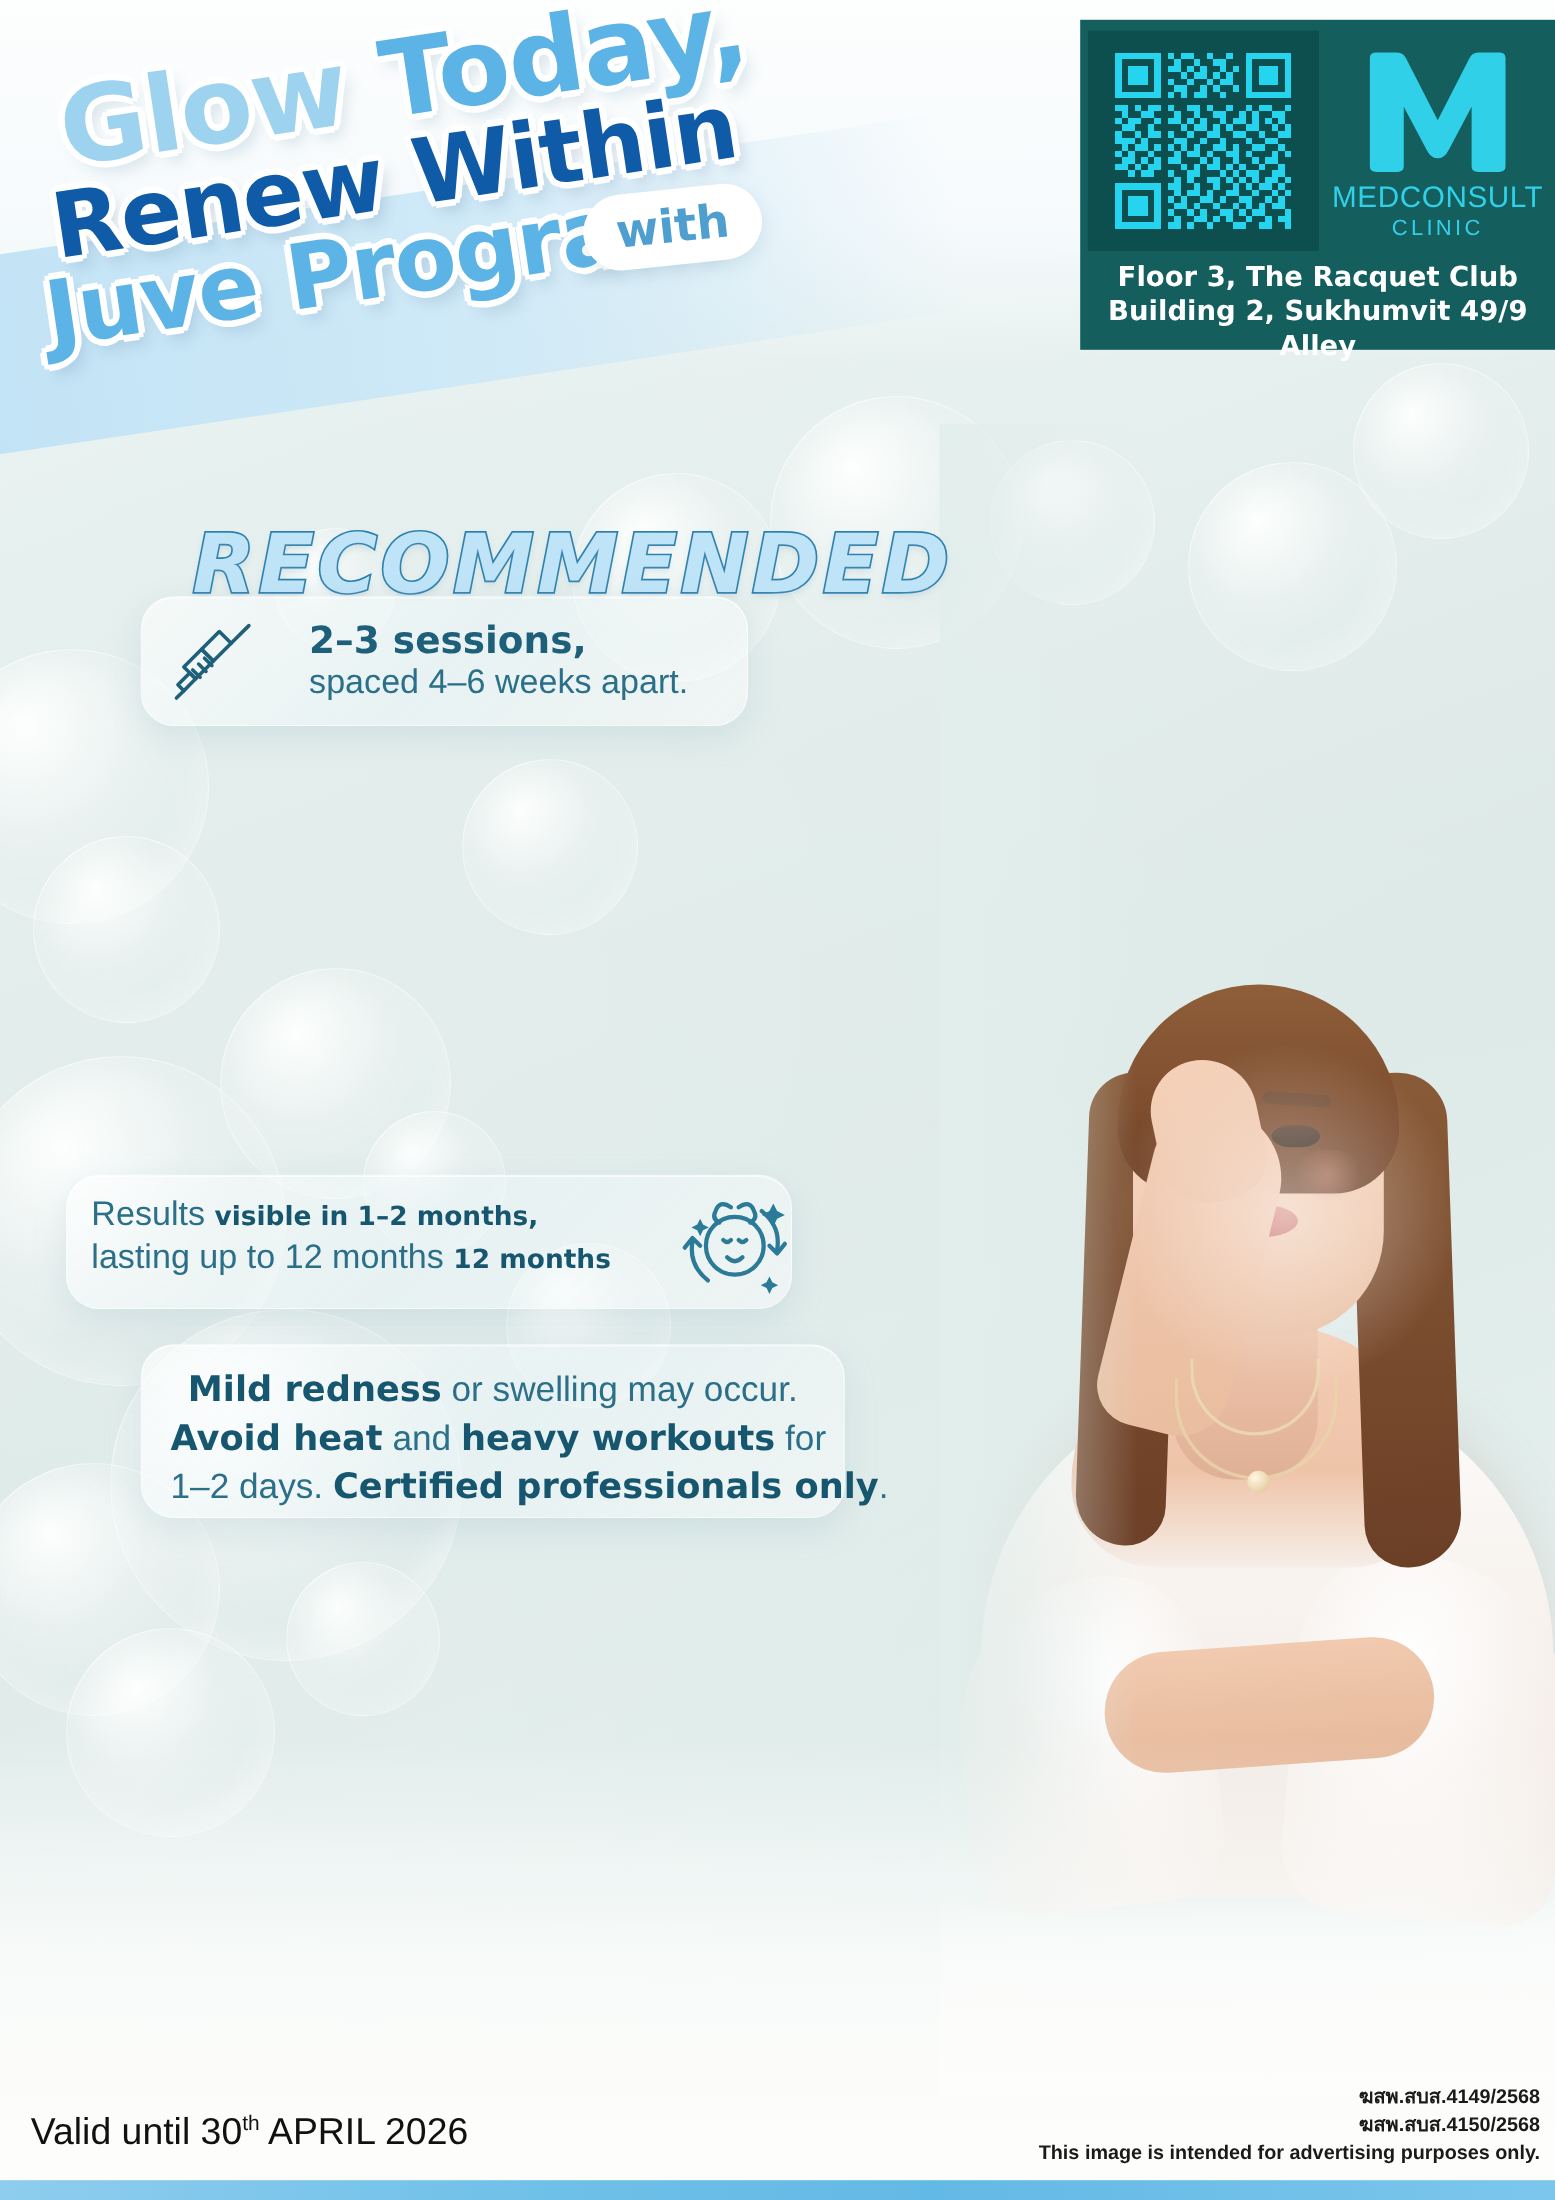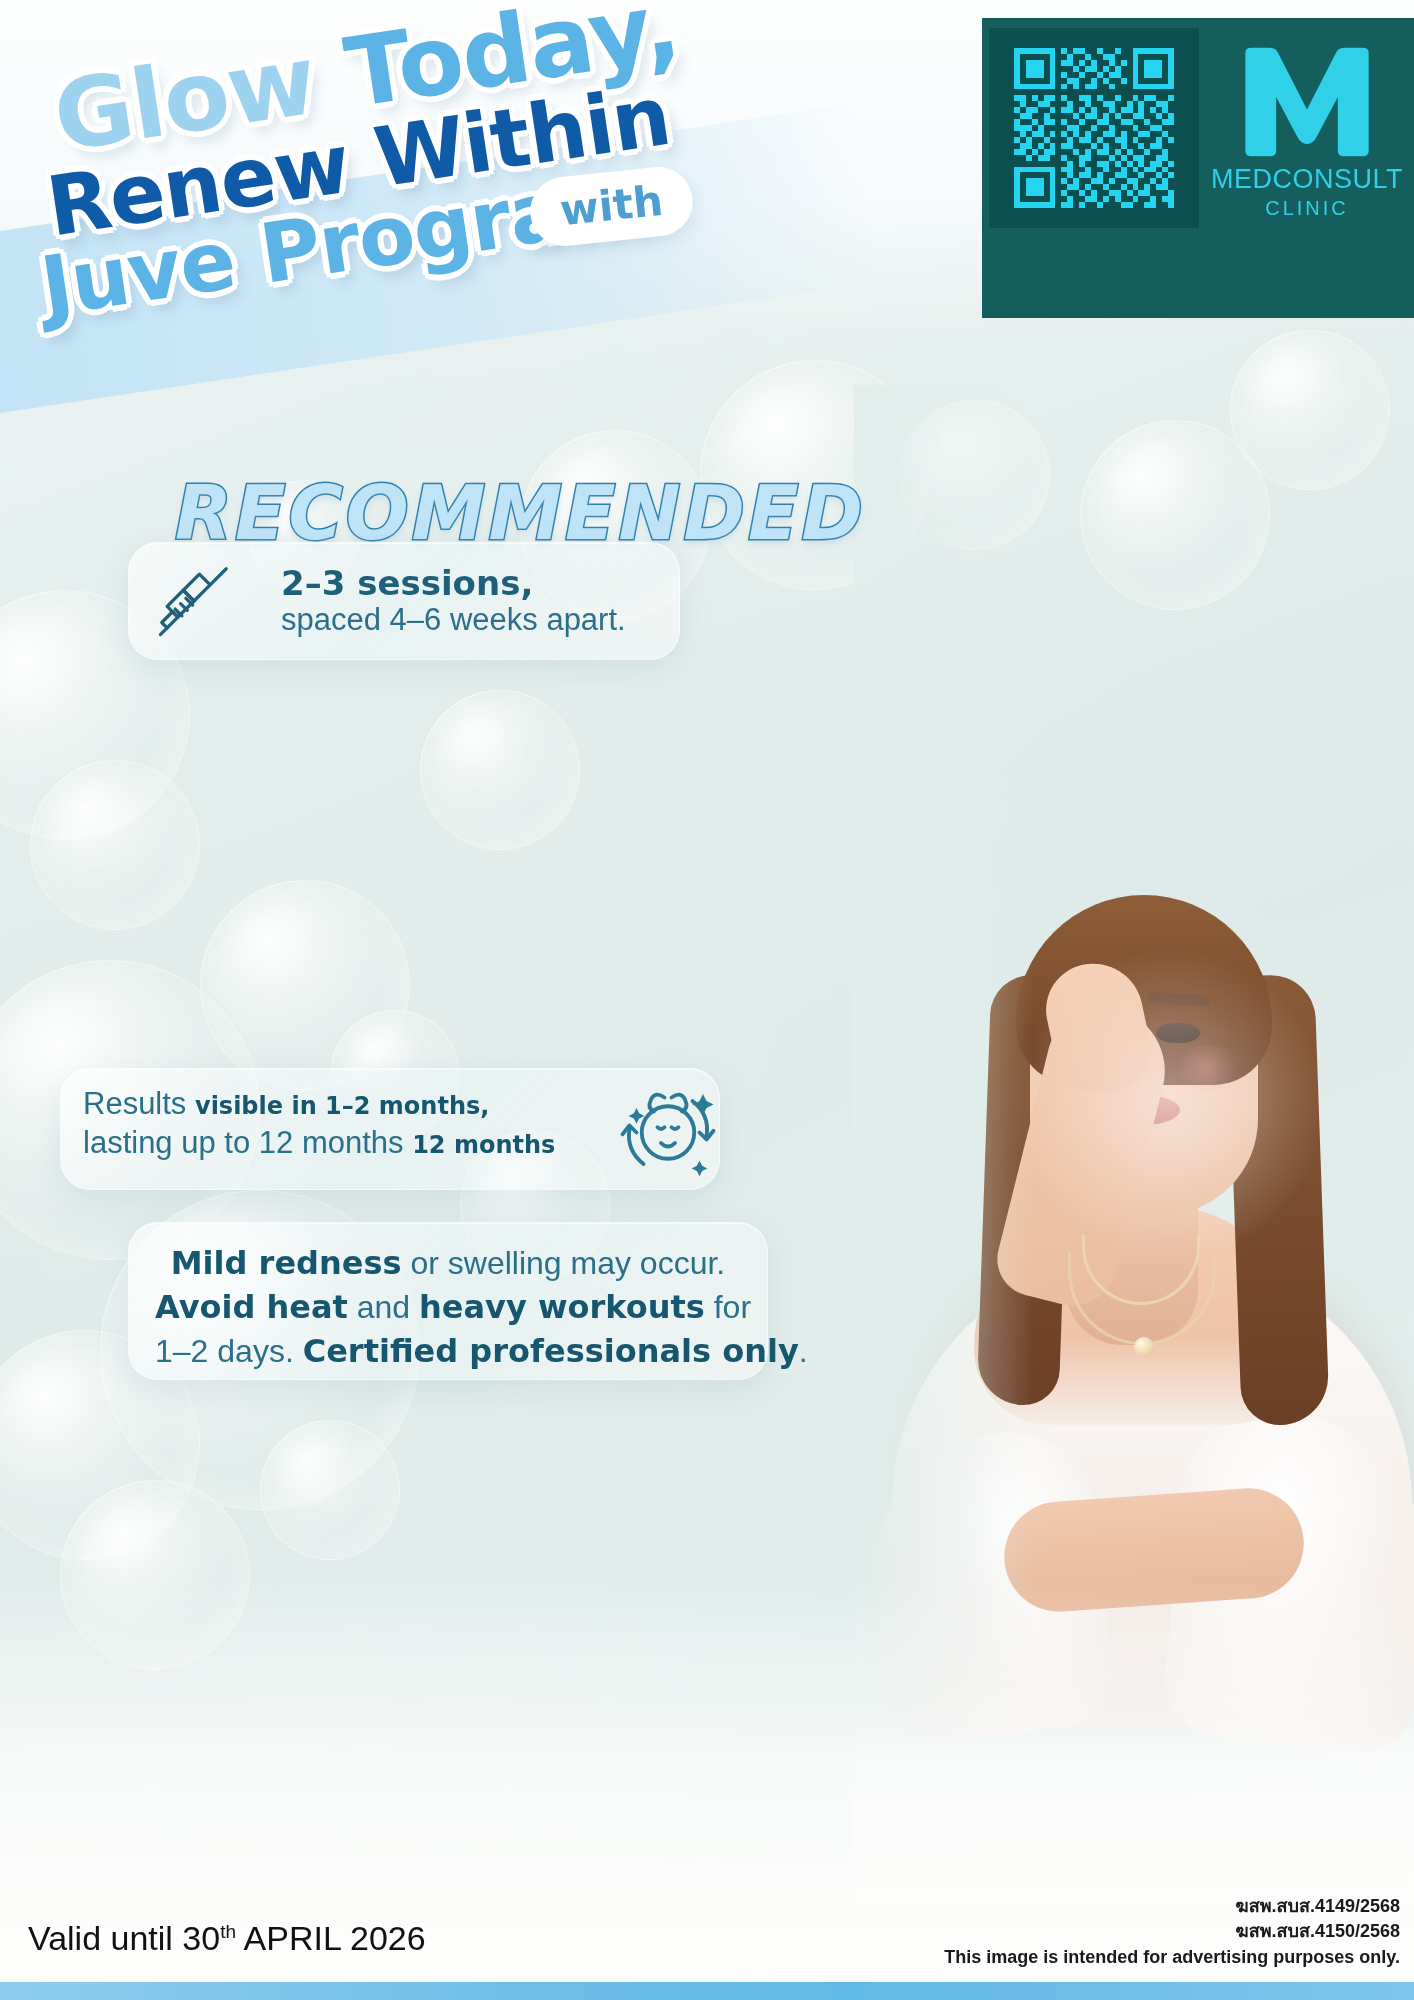--- a/index.html
+++ b/index.html
@@ -653,20 +653,24 @@
 
       <div class="logo-col">
         <svg class="logo-m" viewBox="0 0 120 96">
           <path d="M10 8 Q10 4 15 4 L30 4 Q35 4 37 9 L60 54 L83 9 Q85 4 90 4 L105 4 Q110 4 110 8 L110 88 Q110 92 105 92 L90 92 Q85 92 85 88 L85 44 L68 76 Q65 82 60 82 Q55 82 52 76 L35 44 L35 88 Q35 92 30 92 L15 92 Q10 92 10 88 Z" fill="#2fd0e8"></path>
         </svg>
         <div class="logo-name">MEDCONSULT</div>
         <div class="logo-sub">CLINIC</div>
       </div>
     </div>
 
+    <div class="addr">
+      <div>Floor 3, The Racquet Club</div>
+      <div>Building 2, Sukhumvit 49/9 Alley</div>
+    </div>
   </div>
 
   <div class="sec-head" id="head-recommended">RECOMMENDED</div>
 
   <div class="card" id="card-sessions">
     <svg class="syringe" viewBox="0 0 64 64" fill="none" stroke="#1e5f7a" stroke-width="2.4" stroke-linecap="round" stroke-linejoin="round">
       <line x1="56" y1="8" x2="44" y2="20"></line>
       <path d="M44 20 L36 12 L24 24 L32 32 Z"></path>
       <path d="M32 32 L20 44 L12 36 L24 24 Z"></path>
       <line x1="26" y1="30" x2="31" y2="35"></line>

